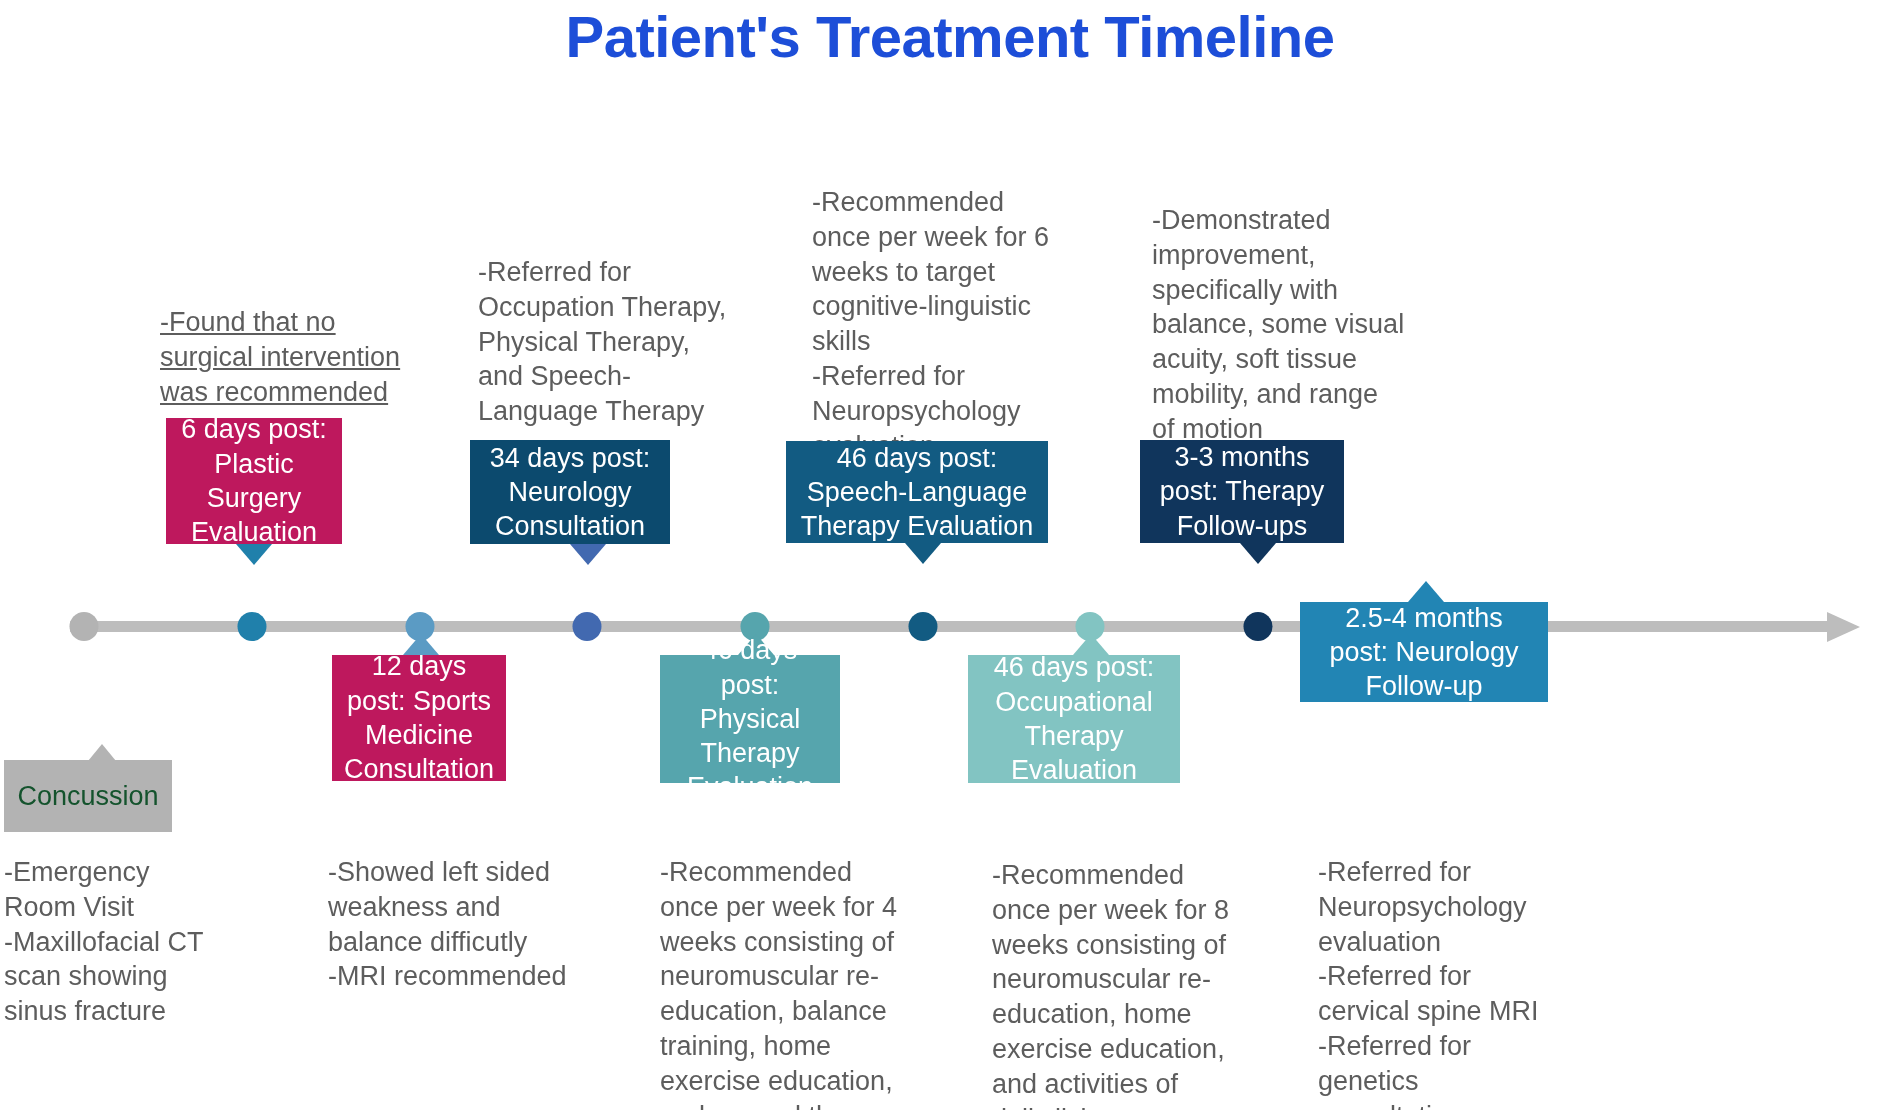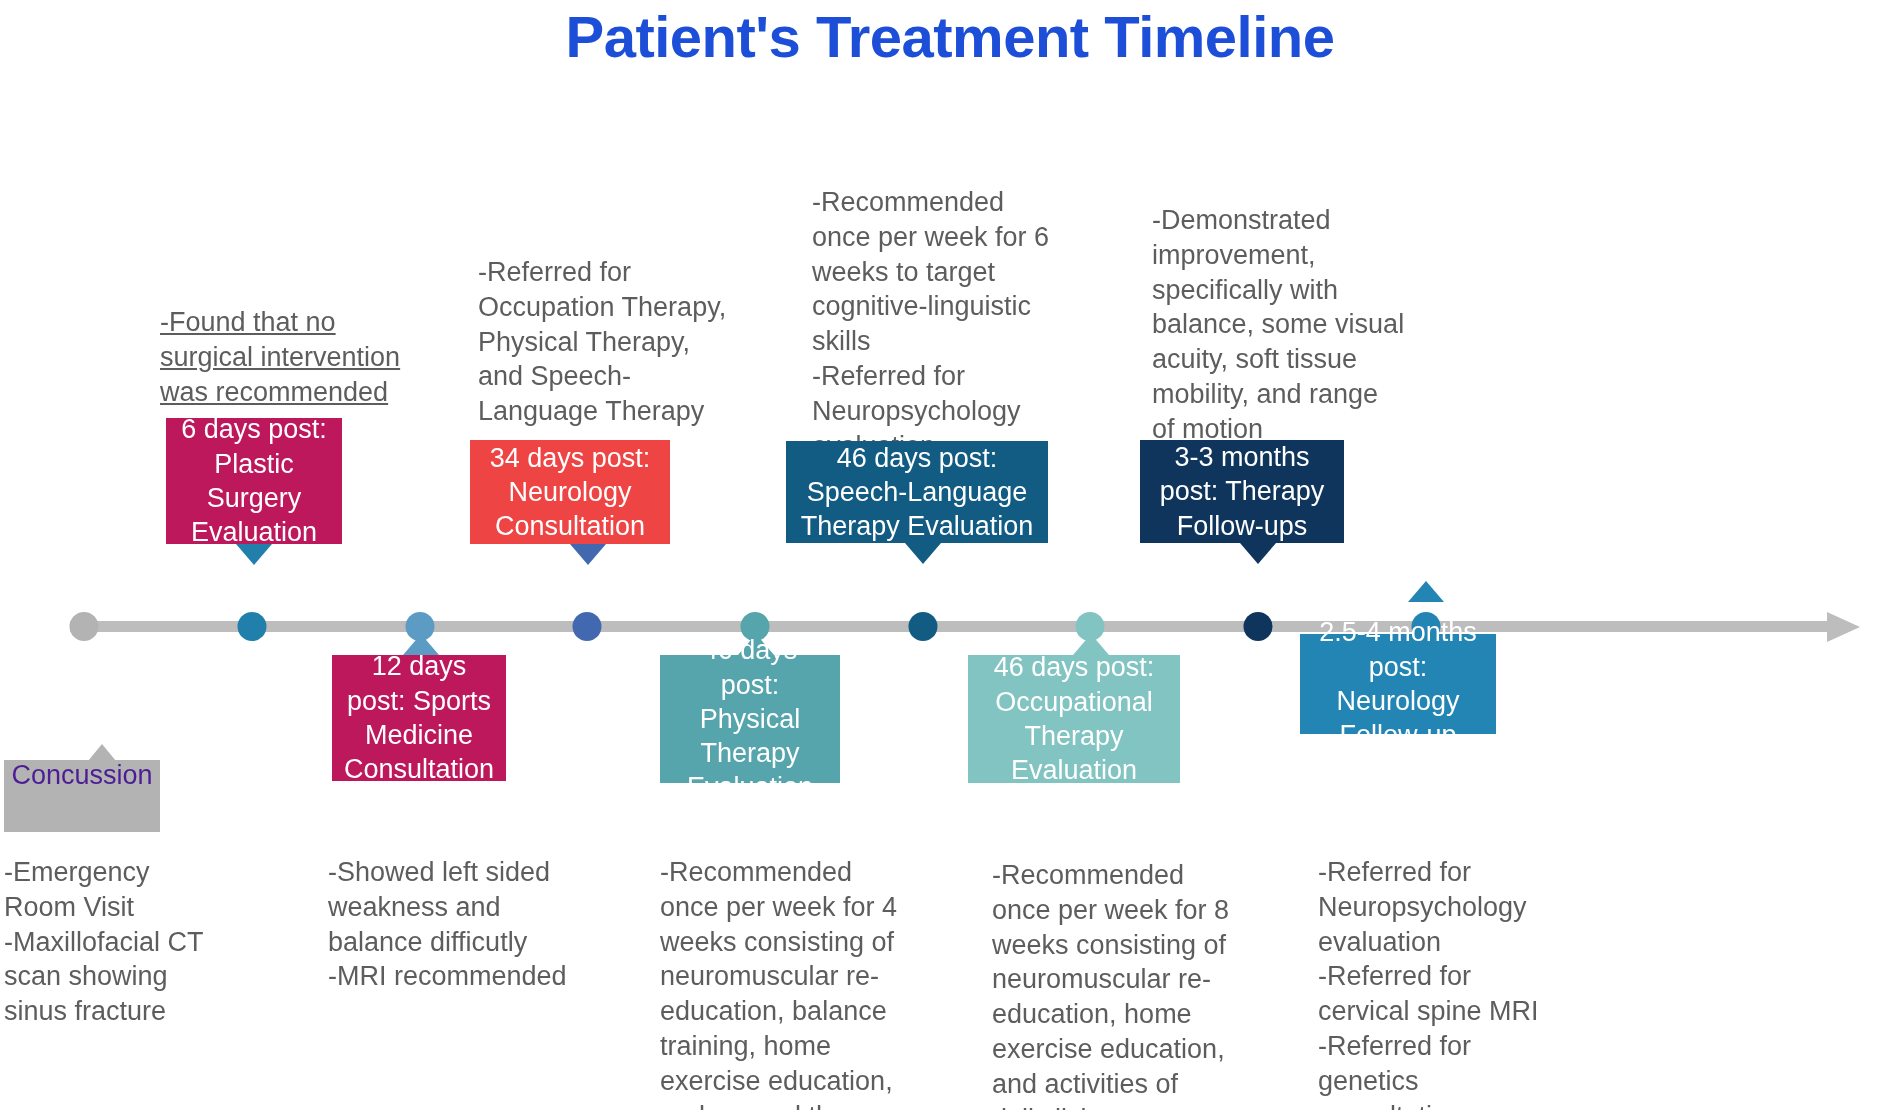--- a/index.html
+++ b/index.html
@@ -108,27 +108,27 @@
     color: #5d5d5d;
     white-space: pre-line;
     text-align: left;
   }
 
   
   #concussion-box {
     position: absolute;
     left: 4px;
     top: 760px;
-    width: 156px;
+    width: 168px;
     height: 72px;
     background: #b3b3b3;
-    color: #4c1d95;
+    color: #14532d;
     font-size: 27px;
     display: flex;
-    align-items: flex-start;
+    align-items: center;
     justify-content: center;
     box-sizing: border-box;
   }
   #concussion-pointer {
     position: absolute;
     left: 88px;
     top: 744px;
     width: 0;
     height: 0;
     border-left: 14px solid transparent;
@@ -187,21 +187,21 @@
 <div class="desc" style="left:328px; top:855px; width:260px;">-Showed left sided
 weakness and
 balance difficutly
 -MRI recommended</div>
 
 <div class="desc" style="left:478px; top:255px; width:250px;">-Referred for
 Occupation Therapy,
 Physical Therapy,
 and Speech-
 Language Therapy</div>
-<div class="event-box" style="left:470px; top:440px; width:200px; height:104px; background:#ef4444;">
+<div class="event-box" style="left:470px; top:440px; width:200px; height:104px; background:#0c4a6e;">
   <span class="box-label">34 days post:
 Neurology
 Consultation</span>
 </div>
 <div class="pointer down" style="left:570px; top:544px; border-top-color:#4269b0;"></div>
 
 <div class="pointer up" style="left:738px; top:634px; border-bottom-color:#56a5ad;"></div>
 <div class="event-box" style="left:660px; top:655px; width:180px; height:128px; background:#56a5ad;">
   <span class="box-label">46 days post:
 Physical
@@ -256,21 +256,21 @@
 mobility, and range
 of motion</div>
 <div class="event-box" style="left:1140px; top:440px; width:204px; height:103px; background:#10355c;">
   <span class="box-label">3-3 months
 post: Therapy
 Follow-ups</span>
 </div>
 <div class="pointer down" style="left:1240px; top:543px; border-top-color:#10355c;"></div>
 
 <div class="pointer up" style="left:1408px; top:581px; border-bottom-color:#2285b4;"></div>
-<div class="event-box" style="left:1300px; top:602px; width:196px; height:100px; background:#2285b4;margin-top:32px;">
+<div class="event-box" style="left:1300px; top:602px; width:248px; height:100px; background:#2285b4;">
   <span class="box-label">2.5-4 months
 post: Neurology
 Follow-up</span>
 </div>
 <div class="desc" style="left:1318px; top:855px; width:270px;">-Referred for
 Neuropsychology
 evaluation
 -Referred for
 cervical spine MRI
 -Referred for

